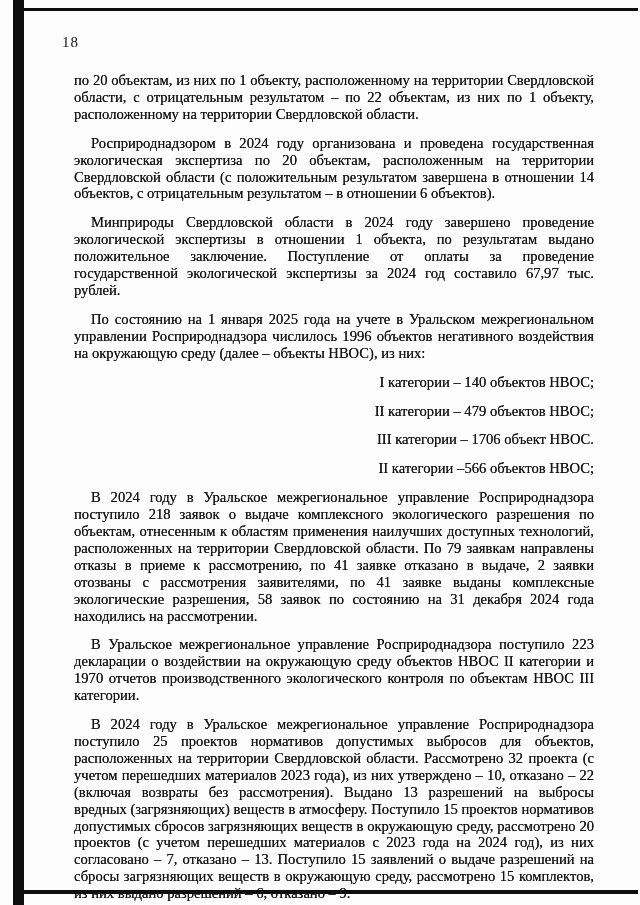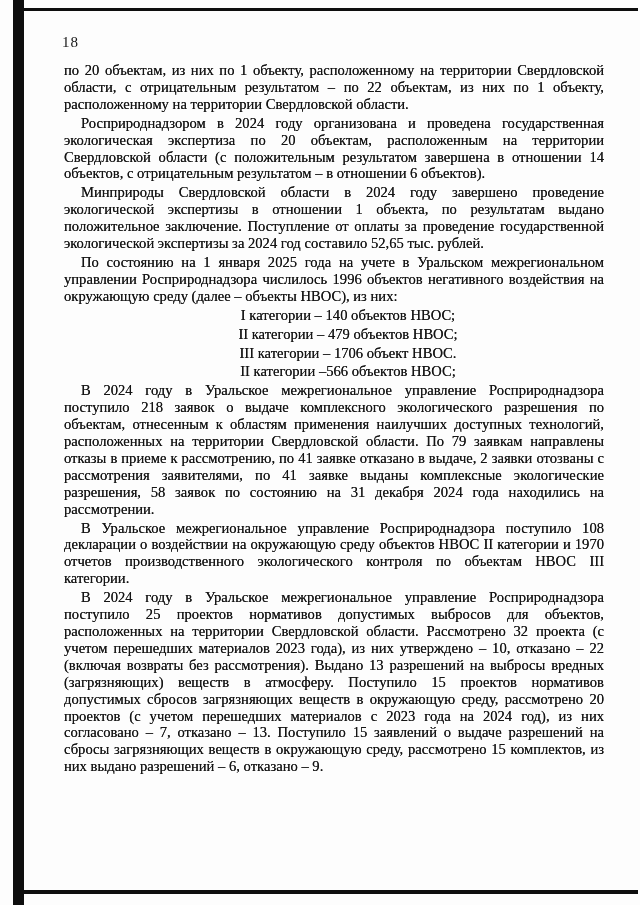--- a/index.html
+++ b/index.html
@@ -35,42 +35,42 @@
     font-size:15px;line-height:18px;
     letter-spacing:1px;
   }
   .content{
     position:absolute;top:60px;left:62px;width:544px;
     font-size:14.6px;line-height:16.9px;
     text-align:justify;
     text-shadow:0 0 0.4px rgba(10,10,10,.85);
     hyphens:none;
   }
-  .content p{margin:2px;padding:0;text-indent:17px;}
+  .content p{margin:12px;padding:0;text-indent:17px;}
   .content p.continuation{text-indent:0;}
-  .content p.list-line{text-indent:28px;text-align:center;}
+  .content p.list-line{text-indent:28px;text-align:right;}
 </style>
 </head>
 <body>
 
 <div class="page">
 
   <div class="scan-left"></div>
   <div class="scan-top"></div>
   <div class="scan-bottom"></div>
 
   <div class="page-number">18</div>
 
   <div class="content">
     <p class="continuation">по 20 объектам, из них по 1 объекту, расположенному на территории Свердловской области, с отрицательным результатом – по 22 объектам, из них по 1 объекту, расположенному на территории Свердловской области.</p>
     <p class="indent">Росприроднадзором в 2024 году организована и проведена государственная экологическая экспертиза по 20 объектам, расположенным на территории Свердловской области (с положительным результатом завершена в отношении 14 объектов, с отрицательным результатом – в отношении 6 объектов).</p>
-    <p class="indent">Минприроды Свердловской области в 2024 году завершено проведение экологической экспертизы в отношении 1 объекта, по результатам выдано положительное заключение. Поступление от оплаты за проведение государственной экологической экспертизы за 2024 год составило 52,65 тыс. рублей.</p>
+    <p class="indent">Минприроды Свердловской области в 2024 году завершено проведение экологической экспертизы в отношении 1 объекта, по результатам выдано положительное заключение. Поступление от оплаты за проведение государственной экологической экспертизы за 2024 год составило 67,97 тыс. рублей.</p>
     <p class="indent">По состоянию на 1 января 2025 года на учете в Уральском межрегиональном управлении Росприроднадзора числилось 1996 объектов негативного воздействия на окружающую среду (далее – объекты НВОС), из них:</p>
     <p class="list-line">I категории – 140 объектов НВОС;</p>
     <p class="list-line">II категории – 479 объектов НВОС;</p>
     <p class="list-line">III категории – 1706 объект НВОС.</p>
     <p class="list-line">II категории –566 объектов НВОС;</p>
     <p class="indent">В 2024 году в Уральское межрегиональное управление Росприроднадзора поступило 218 заявок о выдаче комплексного экологического разрешения по объектам, отнесенным к областям применения наилучших доступных технологий, расположенных на территории Свердловской области. По 79 заявкам направлены отказы в приеме к рассмотрению, по 41 заявке отказано в выдаче, 2 заявки отозваны с рассмотрения заявителями, по 41 заявке выданы комплексные экологические разрешения, 58 заявок по состоянию на 31 декабря 2024 года находились на рассмотрении.</p>
-    <p class="indent">В Уральское межрегиональное управление Росприроднадзора поступило 108 декларации о воздействии на окружающую среду объектов НВОС II категории и 1970 отчетов производственного экологического контроля по объектам НВОС III категории.</p>
+    <p class="indent">В Уральское межрегиональное управление Росприроднадзора поступило 223 декларации о воздействии на окружающую среду объектов НВОС II категории и 1970 отчетов производственного экологического контроля по объектам НВОС III категории.</p>
     <p class="indent">В 2024 году в Уральское межрегиональное управление Росприроднадзора поступило 25 проектов нормативов допустимых выбросов для объектов, расположенных на территории Свердловской области. Рассмотрено 32 проекта (с учетом перешедших материалов 2023 года), из них утверждено – 10, отказано – 22 (включая возвраты без рассмотрения). Выдано 13 разрешений на выбросы вредных (загрязняющих) веществ в атмосферу. Поступило 15 проектов нормативов допустимых сбросов загрязняющих веществ в окружающую среду, рассмотрено 20 проектов (с учетом перешедших материалов с 2023 года на 2024 год), из них согласовано – 7, отказано – 13. Поступило 15 заявлений о выдаче разрешений на сбросы загрязняющих веществ в окружающую среду, рассмотрено 15 комплектов, из них выдано разрешений – 6, отказано – 9.</p>
   </div>
 
 </div>
 
 </body></html>

